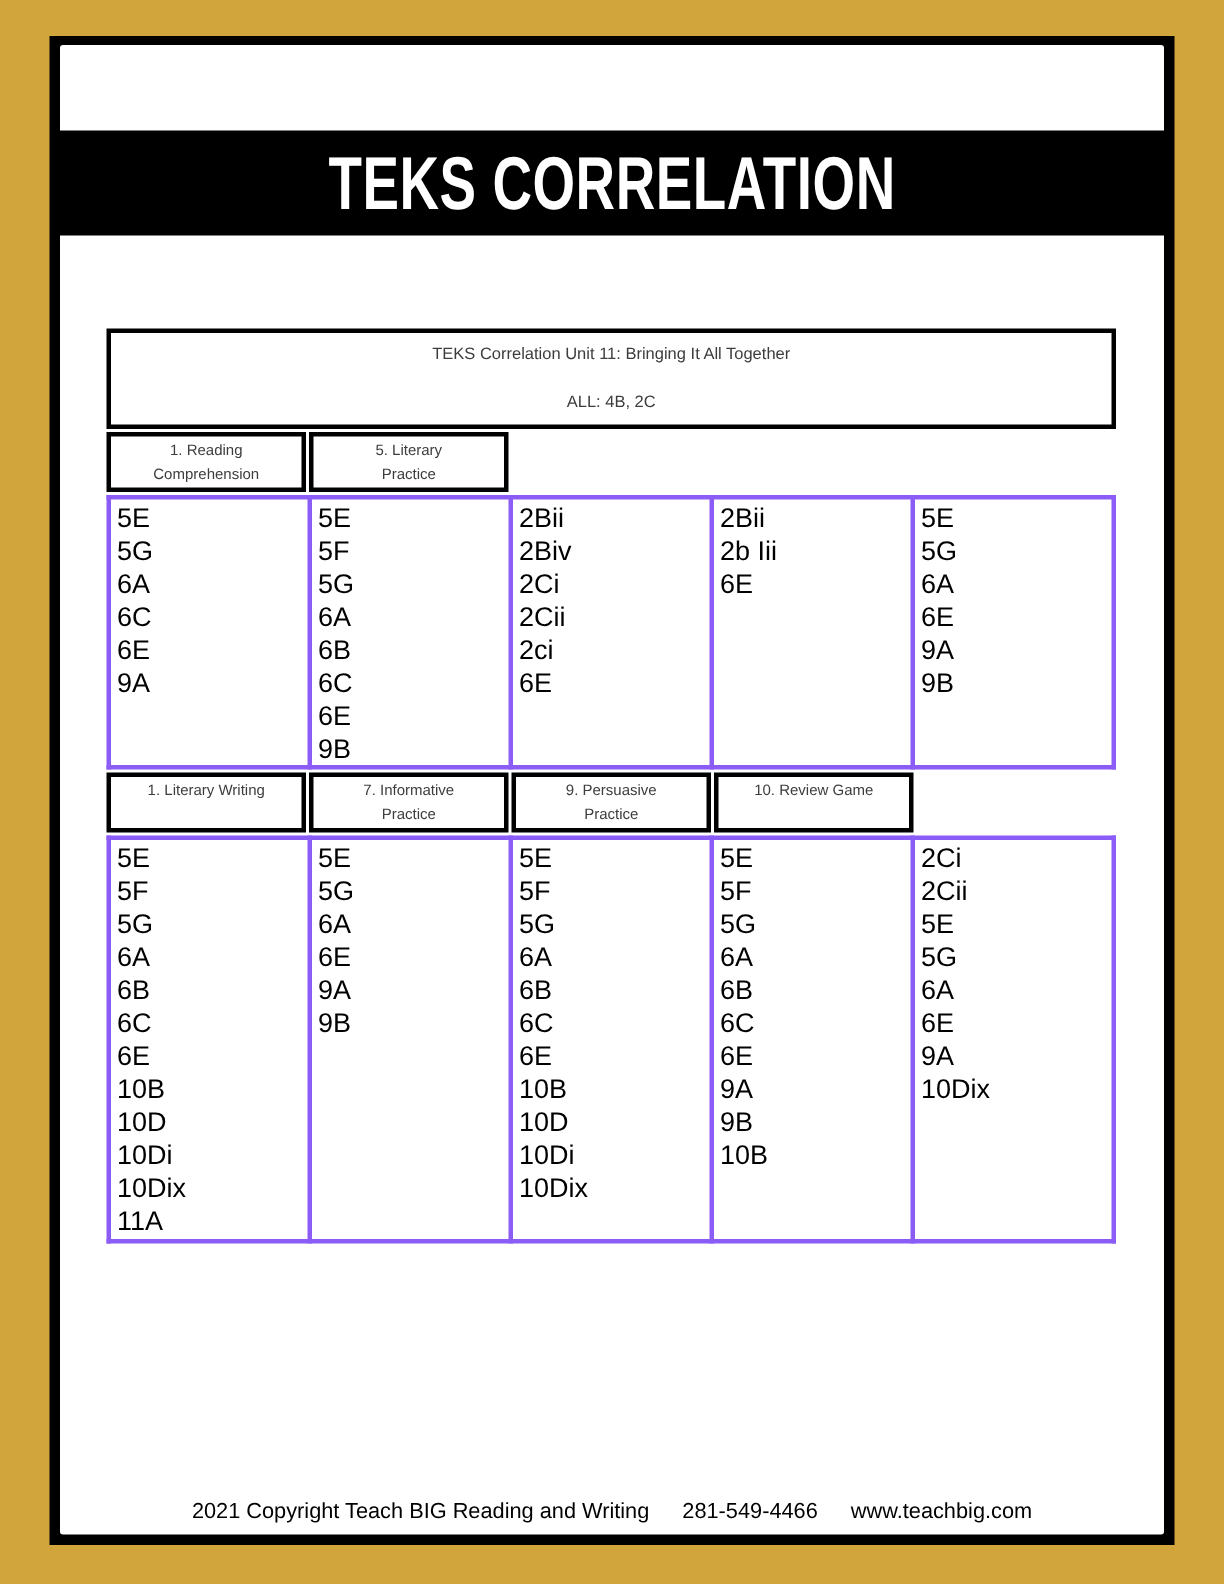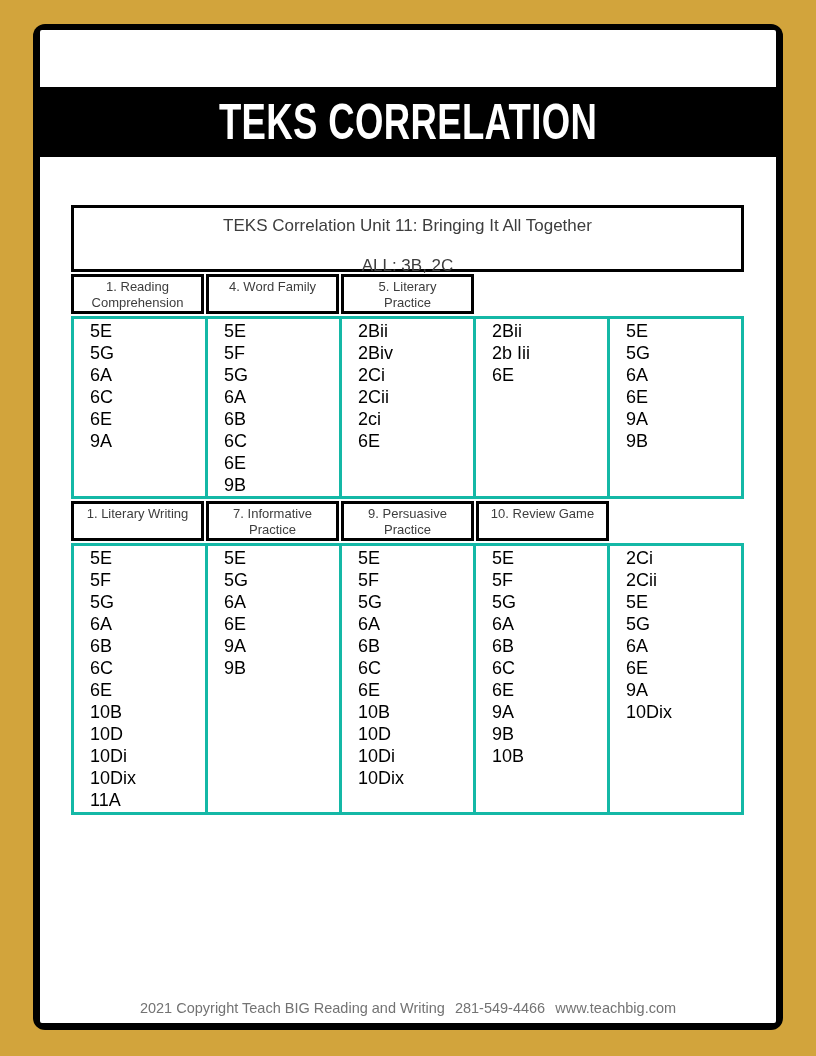--- a/index.html
+++ b/index.html
@@ -4,86 +4,85 @@
 <title>TEKS Correlation</title>
 <style>
   html,body{margin:0;padding:0;}
   body{
     width:816px;height:1056px;position:relative;overflow:hidden;
     background:#D2A43C;
     font-family:"Liberation Sans",sans-serif;
   }
   .frame{
     position:absolute;left:33px;top:24px;width:750px;height:1006px;
-    background:#000;border-radius:12px;
+    background:#000;border-radius:0;
   }
   .page{
     position:absolute;left:7px;top:6px;width:736px;height:993px;
     background:#fff;border-radius:2px;
   }
   .banner{
     position:absolute;top:57px;left:0;width:100%;height:70px;background:#000;
     display:flex;align-items:center;justify-content:center;
   }
   .banner-title{
     color:#fff;font-size:50px;font-weight:bold;white-space:nowrap;
     transform:scaleX(0.73);letter-spacing:0.5px;
   }
   .table-wrap{
     position:absolute;top:175px;left:31px;width:673px;
   }
   .title-box{
     border:3px solid #000;height:67px;box-sizing:border-box;
-    text-align:center;color:#3d3d3d;font-size:17px;padding-top:8px;
+    text-align:center;color:#3d3d3d;font-size:11px;padding-top:8px;margin-top:14px;
   }
   .title-sub{margin-top:20px;}
   .header-row{
     display:grid;grid-template-columns:repeat(5,1fr);gap:2px;margin-top:2px;
-    color:#3d3d3d;font-size:13px;line-height:16px;text-align:center;
+    color:#3d3d3d;font-size:10px;line-height:16px;text-align:center;
   }
   .header-cell{
     border:3px solid #000;box-sizing:border-box;height:40px;padding:2px 1px 0 1px;
     overflow:hidden;
   }
   table.data{
     width:100%;border-collapse:collapse;table-layout:fixed;margin-top:2px;
   }
   table.data td{
-    border:3px solid #14b8a6;vertical-align:top;
-    padding:1px 2px 0 16px;font-size:18px;line-height:22px;color:#000;
+    border:3px solid #8b5cf6;vertical-align:top;
+    padding:1px 2px 0 4px;font-size:18px;line-height:22px;color:#000;
   }
   .sec0 table.data td{height:173px;}
   .sec1 table.data td{height:265px;}
   .footer{
     position:absolute;left:0;bottom:7px;width:100%;
-    display:flex;justify-content:center;gap:10px;
-    font-size:14.5px;color:#737373;white-space:nowrap;
+    display:flex;justify-content:center;gap:22px;
+    font-size:14.5px;color:#000000;white-space:nowrap;
   }
 </style>
 </head>
 <body style="background: rgb(210, 164, 60);">
 
 <div class="frame">
   <div class="page">
 
     <div class="banner" style="background: rgb(0, 0, 0);">
       <div class="banner-title">TEKS CORRELATION</div>
     </div>
 
     <div class="table-wrap">
 
       <div class="title-box">
         <div>TEKS Correlation Unit 11: Bringing It All Together</div>
-        <div class="title-sub">ALL: 3B, 2C</div>
+        <div class="title-sub">ALL: 4B, 2C</div>
       </div>
 
       <div class="section sec0">
         <div class="header-row">
             <div class="header-cell">1. Reading<br>Comprehension</div>
-            <div class="header-cell">4. Word Family</div>
             <div class="header-cell">5. Literary<br>Practice</div>
           </div>
         <table class="data">
             <tbody>
               <tr>
                 <td>
                   <div>5E</div>
                   <div>5G</div>
                   <div>6A</div>
                   <div>6C</div>

